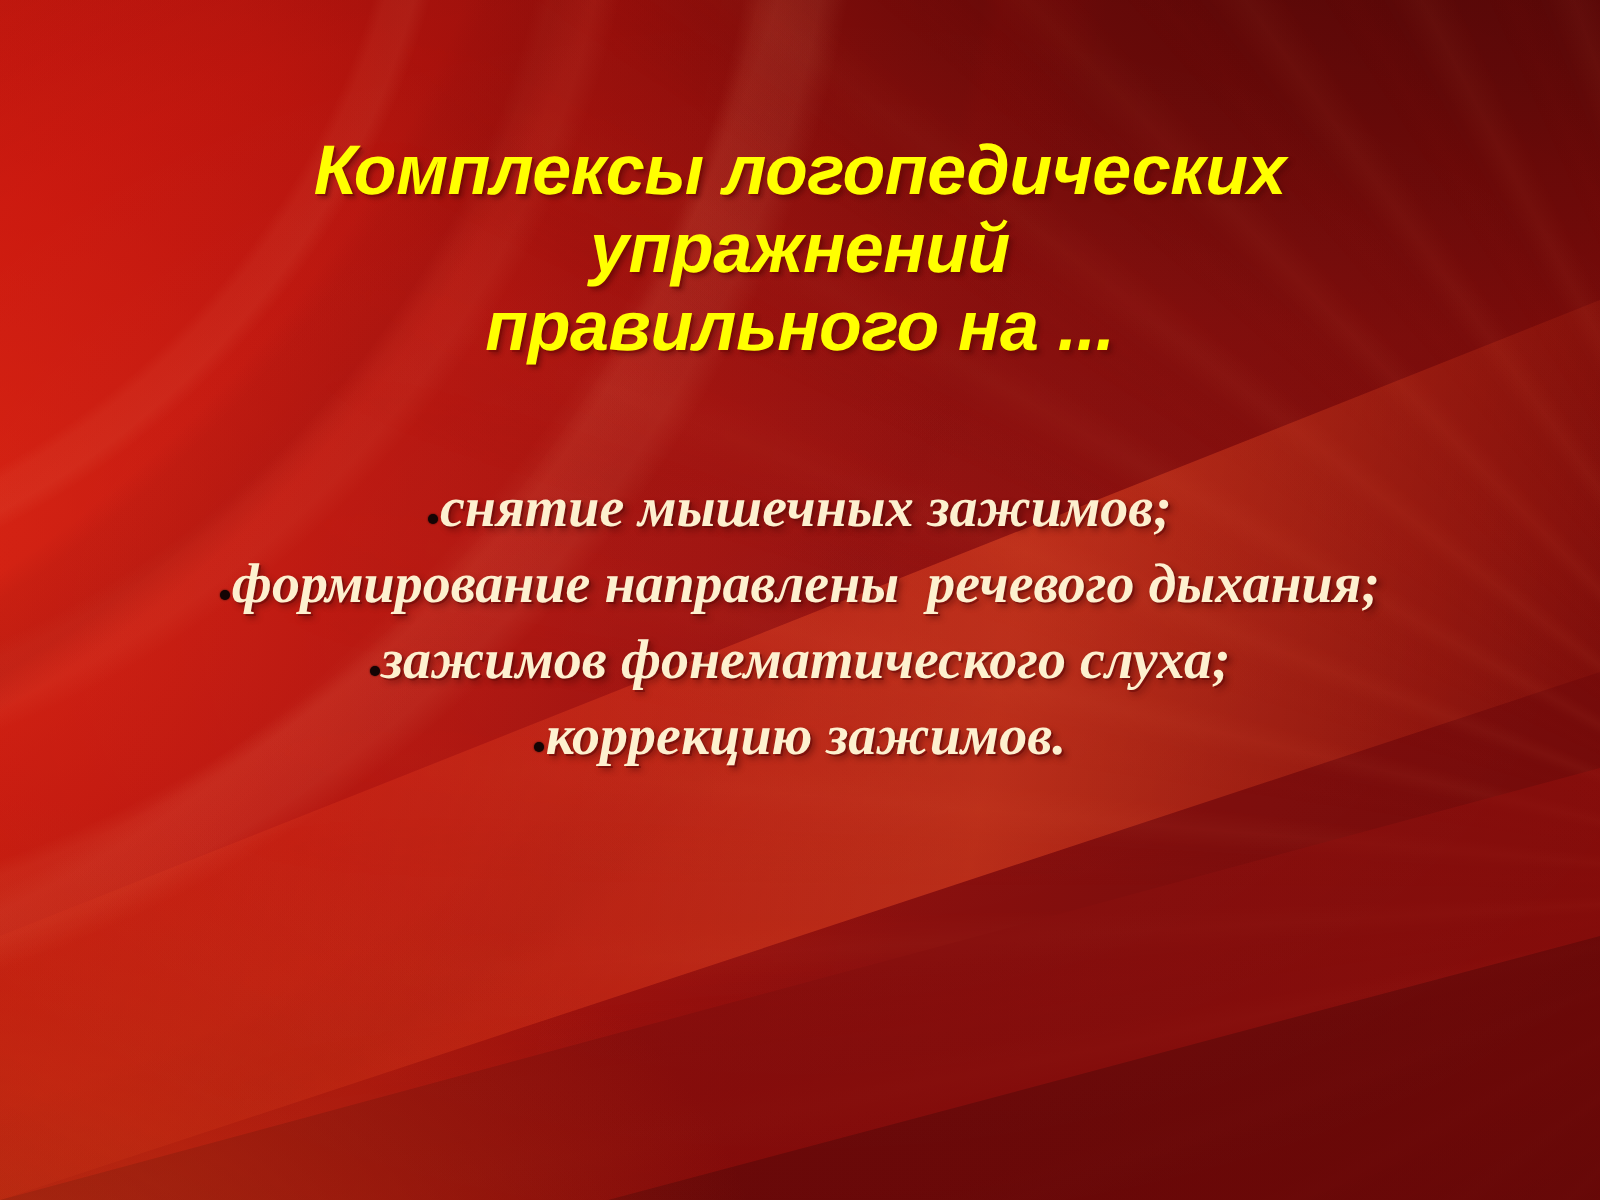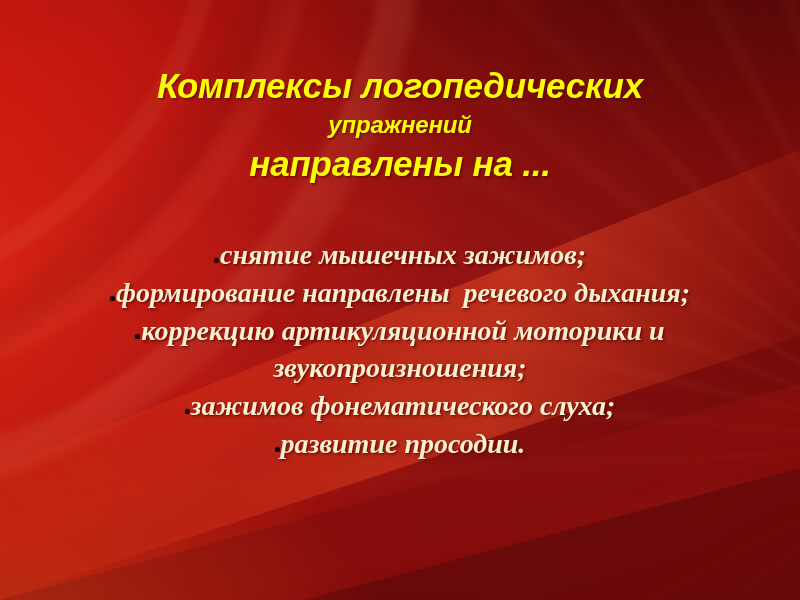--- a/index.html
+++ b/index.html
@@ -188,21 +188,21 @@
     line-height: 39px;
     color: #ffff00;
     letter-spacing: -0.2px;
     white-space: nowrap;
     text-shadow:
       1px 1px 0 rgba(120,8,6,0.55),
       2px 2px 2px rgba(70,4,4,0.40);
   }
 
   .title-line.l1 { font-size: 35px; }
-  .title-line.l2 { font-size: 24px; text-align: center; }
+  .title-line.l2 { font-size: 35px; text-align: center; }
   .title-line.l3 { font-size: 35px; }
 
   .bullets {
     position: absolute;
     left: 26px;
     right: 26px;
     top: 236px;
     text-align: center;
   }
 
@@ -252,41 +252,38 @@
   <div class="bg-layer bg-wedge-dark"></div>
   <div class="bg-layer bg-wedge-darker"></div>
   <div class="bg-layer bg-bottomleft"></div>
   <div class="bg-layer bg-soften"></div>
 
   <div class="content">
 
     <div class="title-block">
       <div class="title-line l1">Комплексы логопедических</div>
       <div class="title-line l2">упражнений</div>
-      <div class="title-line l3">направлены на ...</div>
+      <div class="title-line l3">правильного на ...</div>
     </div>
 
     <div class="bullets">
 
       <p class="bullet">
         <span class="dot"></span><span class="txt">снятие мышечных зажимов;</span>
       </p>
 
       <p class="bullet">
         <span class="dot"></span><span class="txt">формирование направлены  речевого дыхания;</span>
       </p>
 
-      <p class="bullet">
-        <span class="dot"></span><span class="txt">коррекцию артикуляционной моторики и звукопроизношения;</span>
-      </p>
 
       <p class="bullet">
         <span class="dot"></span><span class="txt">зажимов фонематического слуха;</span>
       </p>
 
       <p class="bullet">
-        <span class="dot"></span><span class="txt">развитие просодии.</span>
+        <span class="dot"></span><span class="txt">коррекцию зажимов.</span>
       </p>
 
     </div>
 
   </div>
 </div>
 
 </body></html>

